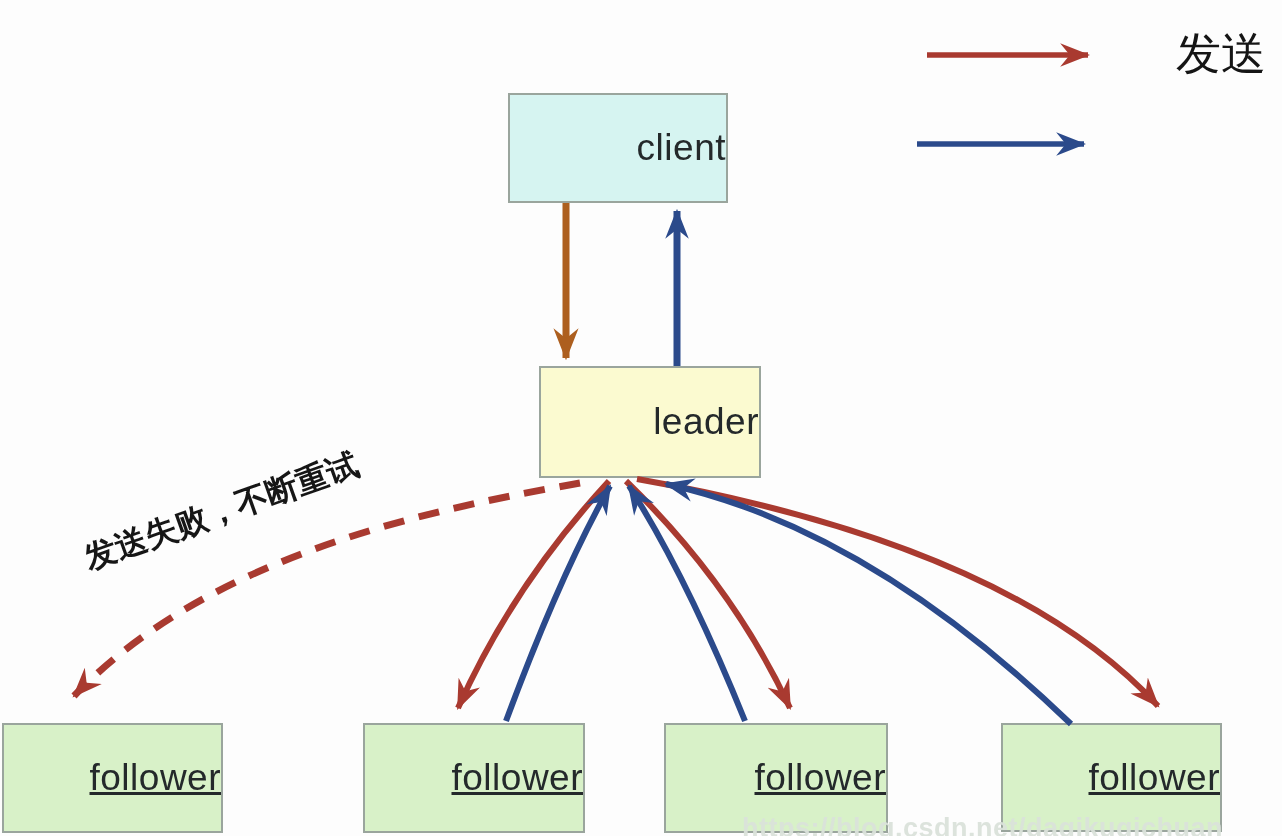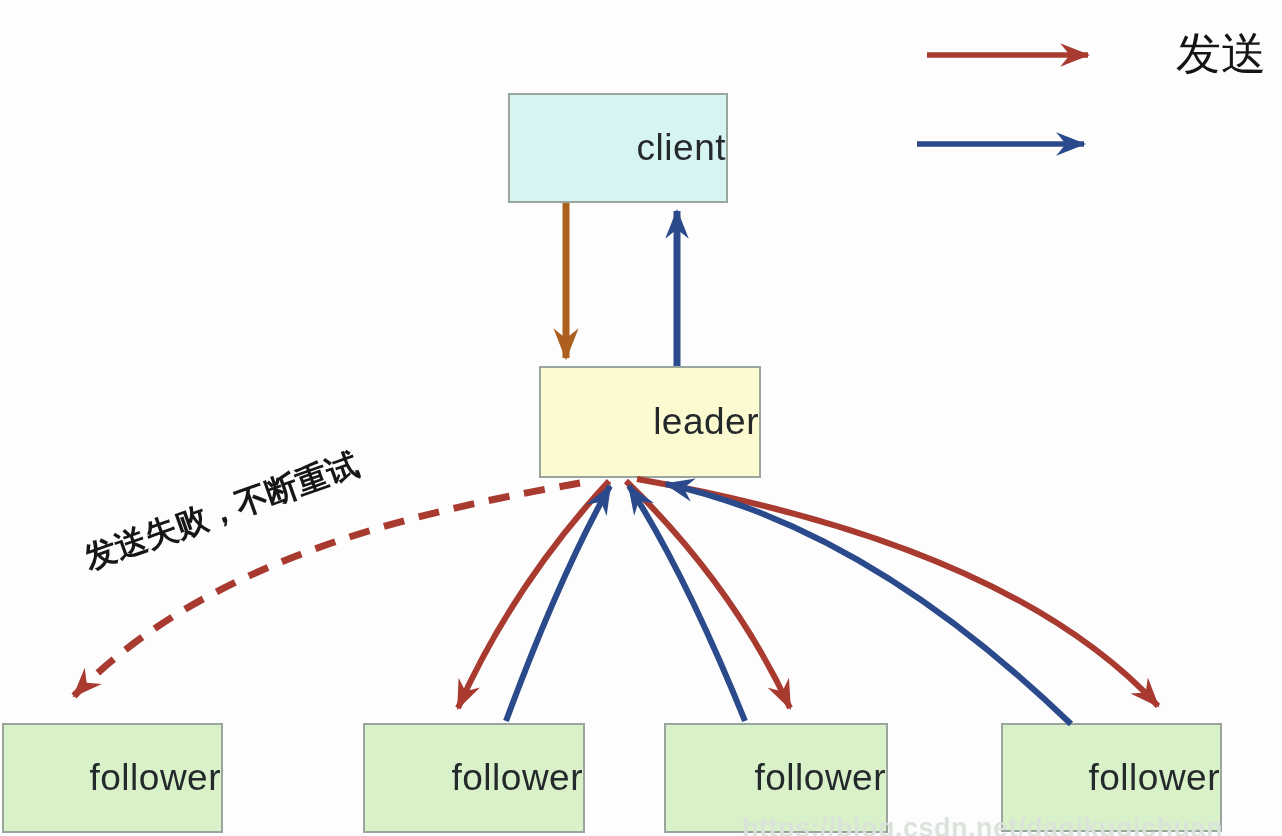--- a/index.html
+++ b/index.html
@@ -13,21 +13,21 @@
     background:#fdfdfd;font-family:"Liberation Sans","DejaVu Sans",sans-serif;
   }
   .stage{position:absolute;inset:0;}
   .node{
     position:absolute;display:flex;align-items:center;justify-content:flex-end;
     border:2px solid var(--box-border);box-sizing:border-box;
     font-size:37px;color:var(--label);letter-spacing:0.5px;z-index:1;padding-left:26px;
   }
   .node-client{left:508px;top:93px;width:220px;height:110px;background:var(--client-fill);}
   .node-leader{left:508px;top:366px;width:222px;height:112px;background:var(--leader-fill);margin-left:31px;}
-  .node-follower{background:var(--follower-fill);}
+  .node-follower{background:var(--follower-fill);text-decoration:underline;}
   .f1{left:2px;top:723px;width:221px;height:110px;}
   .f2{left:363px;top:723px;width:222px;height:110px;}
   .f3{left:664px;top:723px;width:224px;height:110px;}
   .f4{left:1001px;top:723px;width:221px;height:109px;}
   svg.arrows{position:absolute;left:0;top:0;z-index:2;pointer-events:none;}
   .st-send{stroke:var(--send);fill:none;}
   .st-ack{stroke:var(--ack);fill:none;}
   .st-client-send{stroke:var(--client-send);fill:none;}
   .fill-send{fill:var(--send);}
   .fill-ack{fill:var(--ack);}

